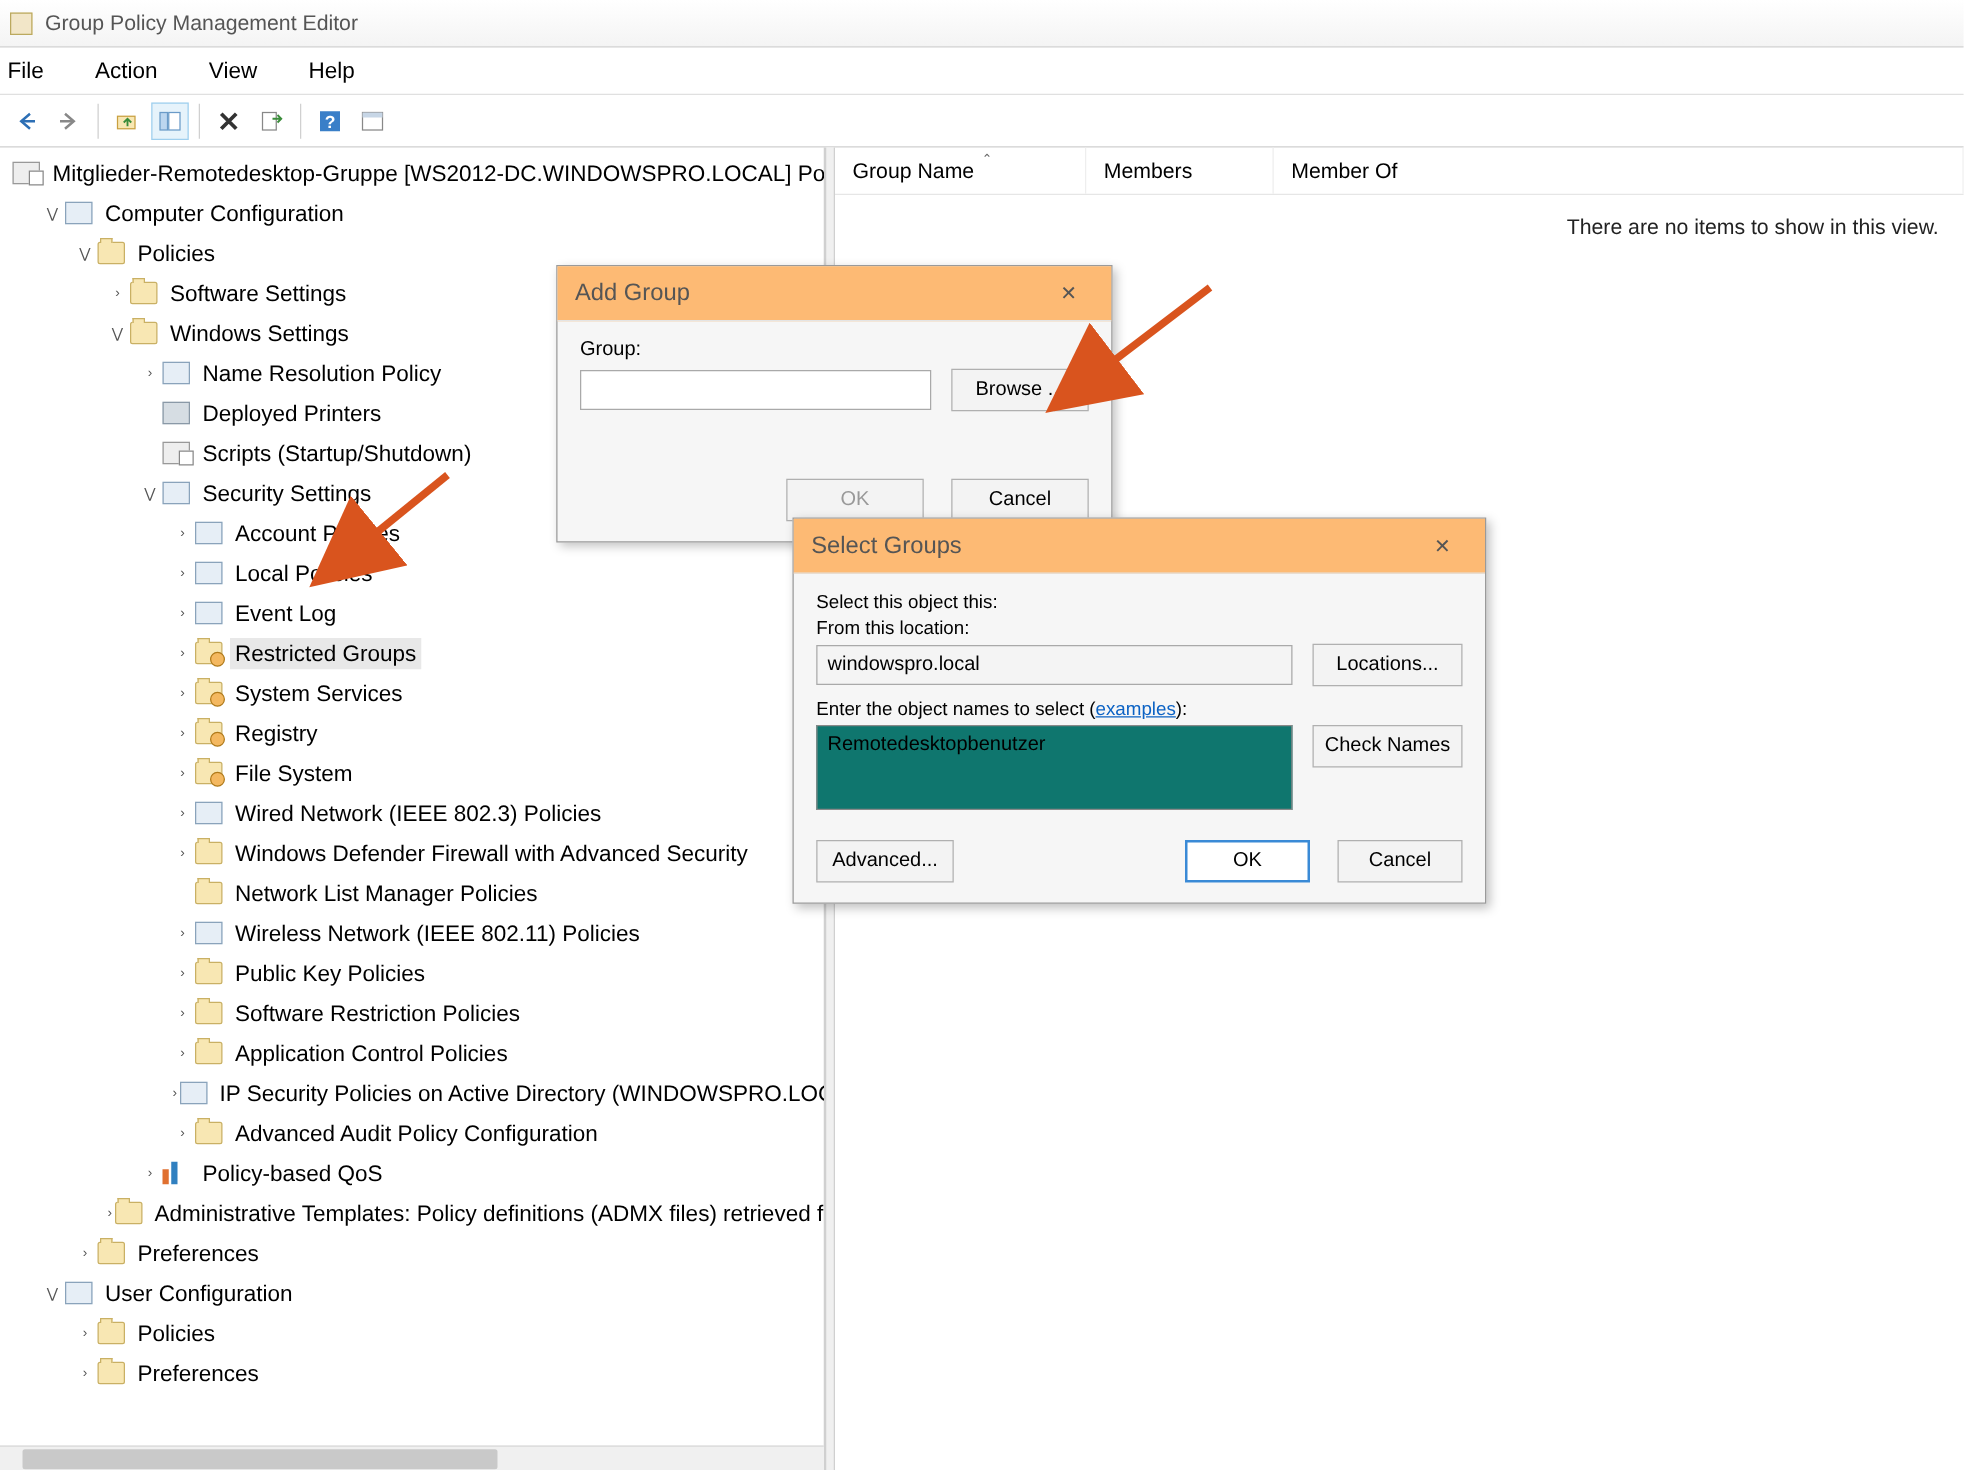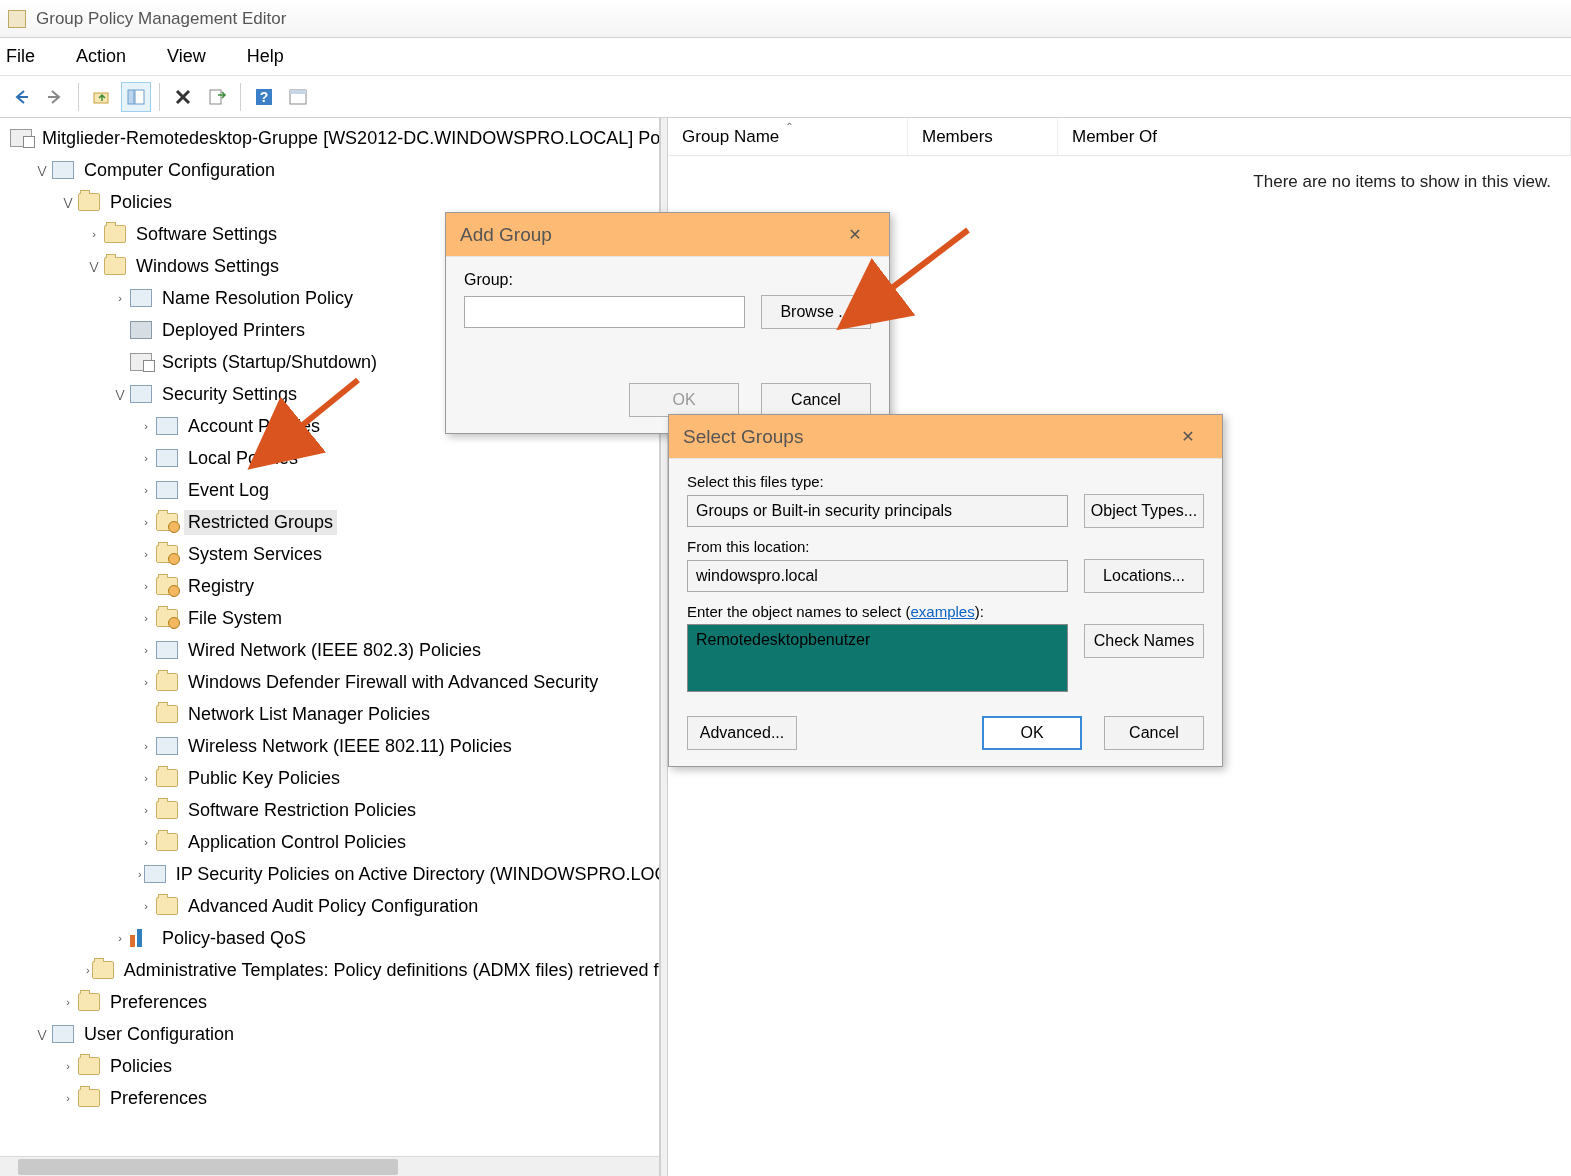--- a/index.html
+++ b/index.html
@@ -363,21 +363,21 @@
         </ul>
       </li>
     </ul>
     <div class="scrollbar-h">
         <div class="thumb"></div>
       </div>
   </div>
   <div class="splitter"></div>
   <div class="list">
     <div class="list-header">
-      <div class="col" style="width:240px;align-items:center;">
+      <div class="col" style="width:201px;align-items:center;">
           <span>Group Name</span>
           <span class="sortcaret">⌃</span>
         </div>
       <div class="col" style="width:150px;">
           <span>Members</span>
         </div>
       <div class="col" style="flex:1;">
           <span>Member Of</span>
         </div>
     </div>
@@ -396,31 +396,27 @@
       <input class="txt" style="flex: 1 1 0%;">
       <button class="dbtn">Browse ...</button>
     </div>
   </div>
   <div class="footer" style="padding-top:30px;">
     <button class="dbtn" style="color:#999;">OK</button>
     <button class="dbtn">Cancel</button>
   </div>
 </div>
 
-<div class="dialog" style="left:668px; top:414px; width:555px;">
+<div class="dialog" style="left:634px; top:414px; width:555px;">
   <div class="dtitle">
     <span>Select Groups</span>
     <div class="closebtn">✕</div>
   </div>
   <div class="dbody">
-    <div style="font-size:15px; margin-bottom:4px;">Select this files type:</div>
-    <div class="fieldrow">
-      <input class="txt ro" readonly="" style="flex: 1 1 0%;" value="Groups or Built-in security principals">
-      <button class="dbtn" style="min-width:120px;">Object Types...</button>
-    </div>
+    <div style="font-size:15px; margin-bottom:4px;">Select this object this:</div>
     <div style="font-size:15px; margin-bottom:4px;">From this location:</div>
     <div class="fieldrow">
       <input class="txt ro" readonly="" style="flex: 1 1 0%;" value="windowspro.local">
       <button class="dbtn" style="min-width:120px;">Locations...</button>
     </div>
     <div style="font-size:15px; margin-bottom:4px;">
       <span>Enter the object names to select (</span><span class="link">examples</span><span>):</span>
     </div>
     <div class="fieldrow" style="align-items:flex-start;">
       <textarea class="txtarea" rows="3" style="flex: 1 1 0%;">Remotedesktopbenutzer</textarea>

